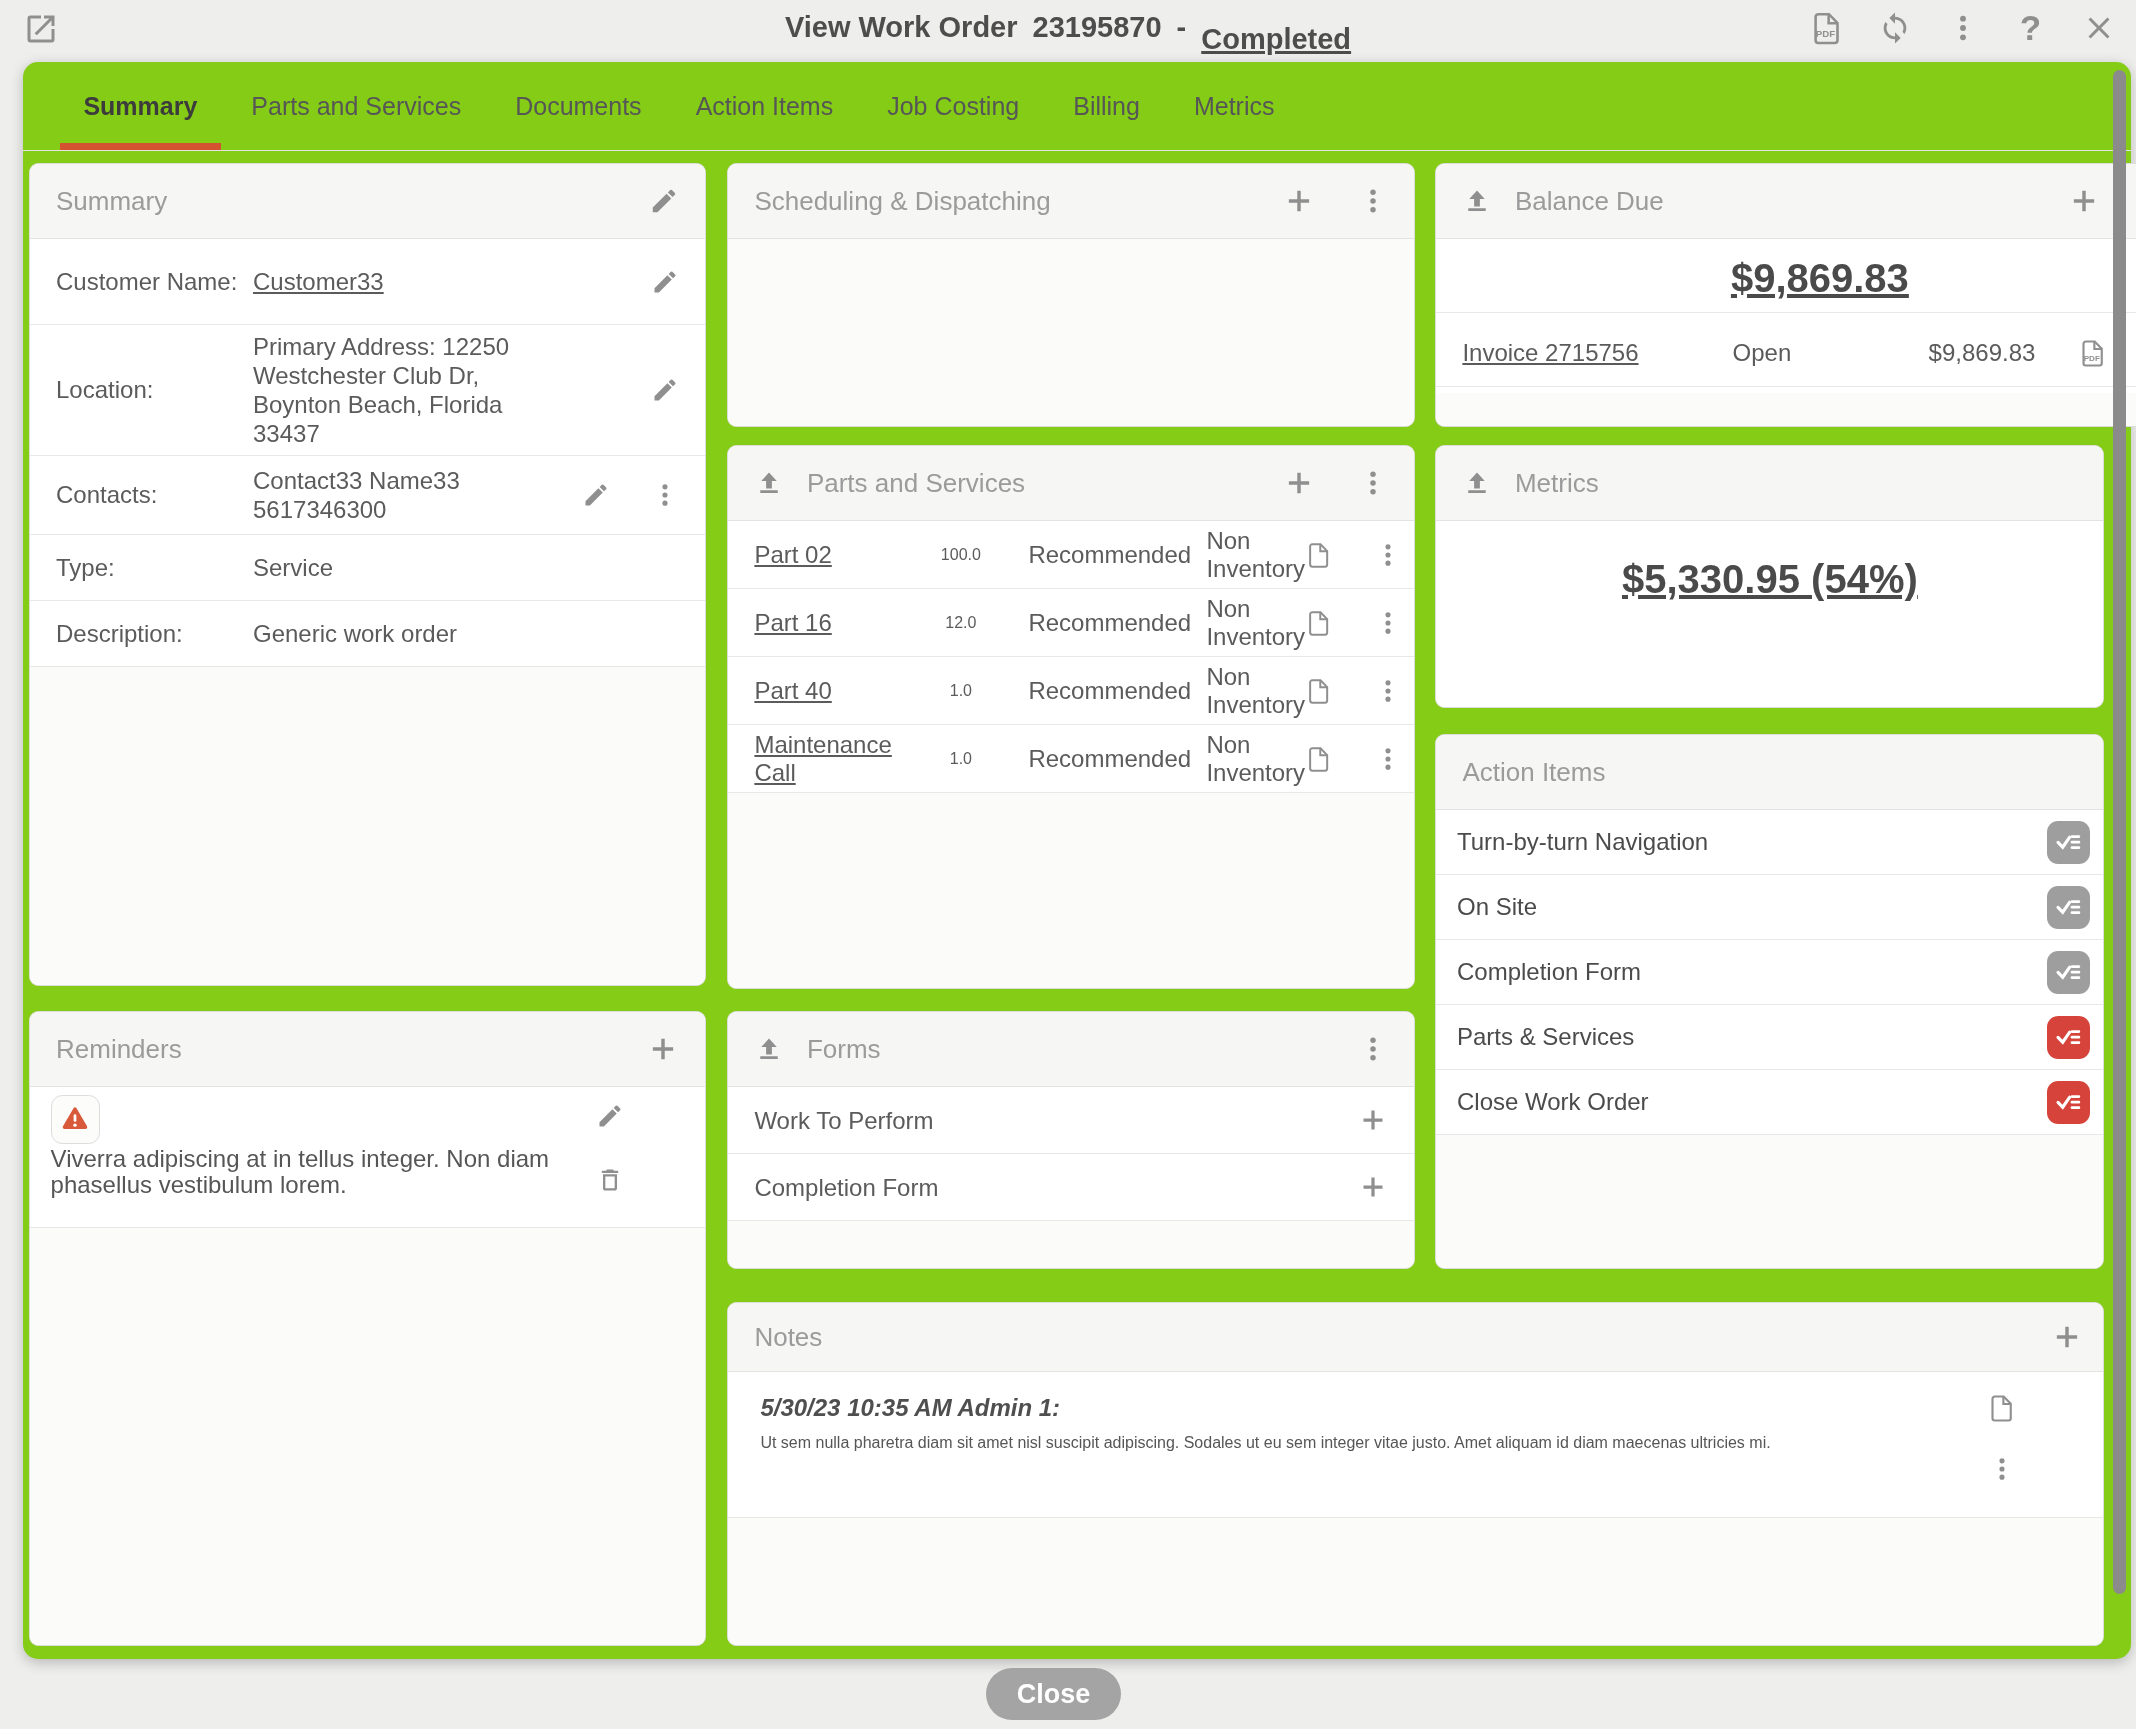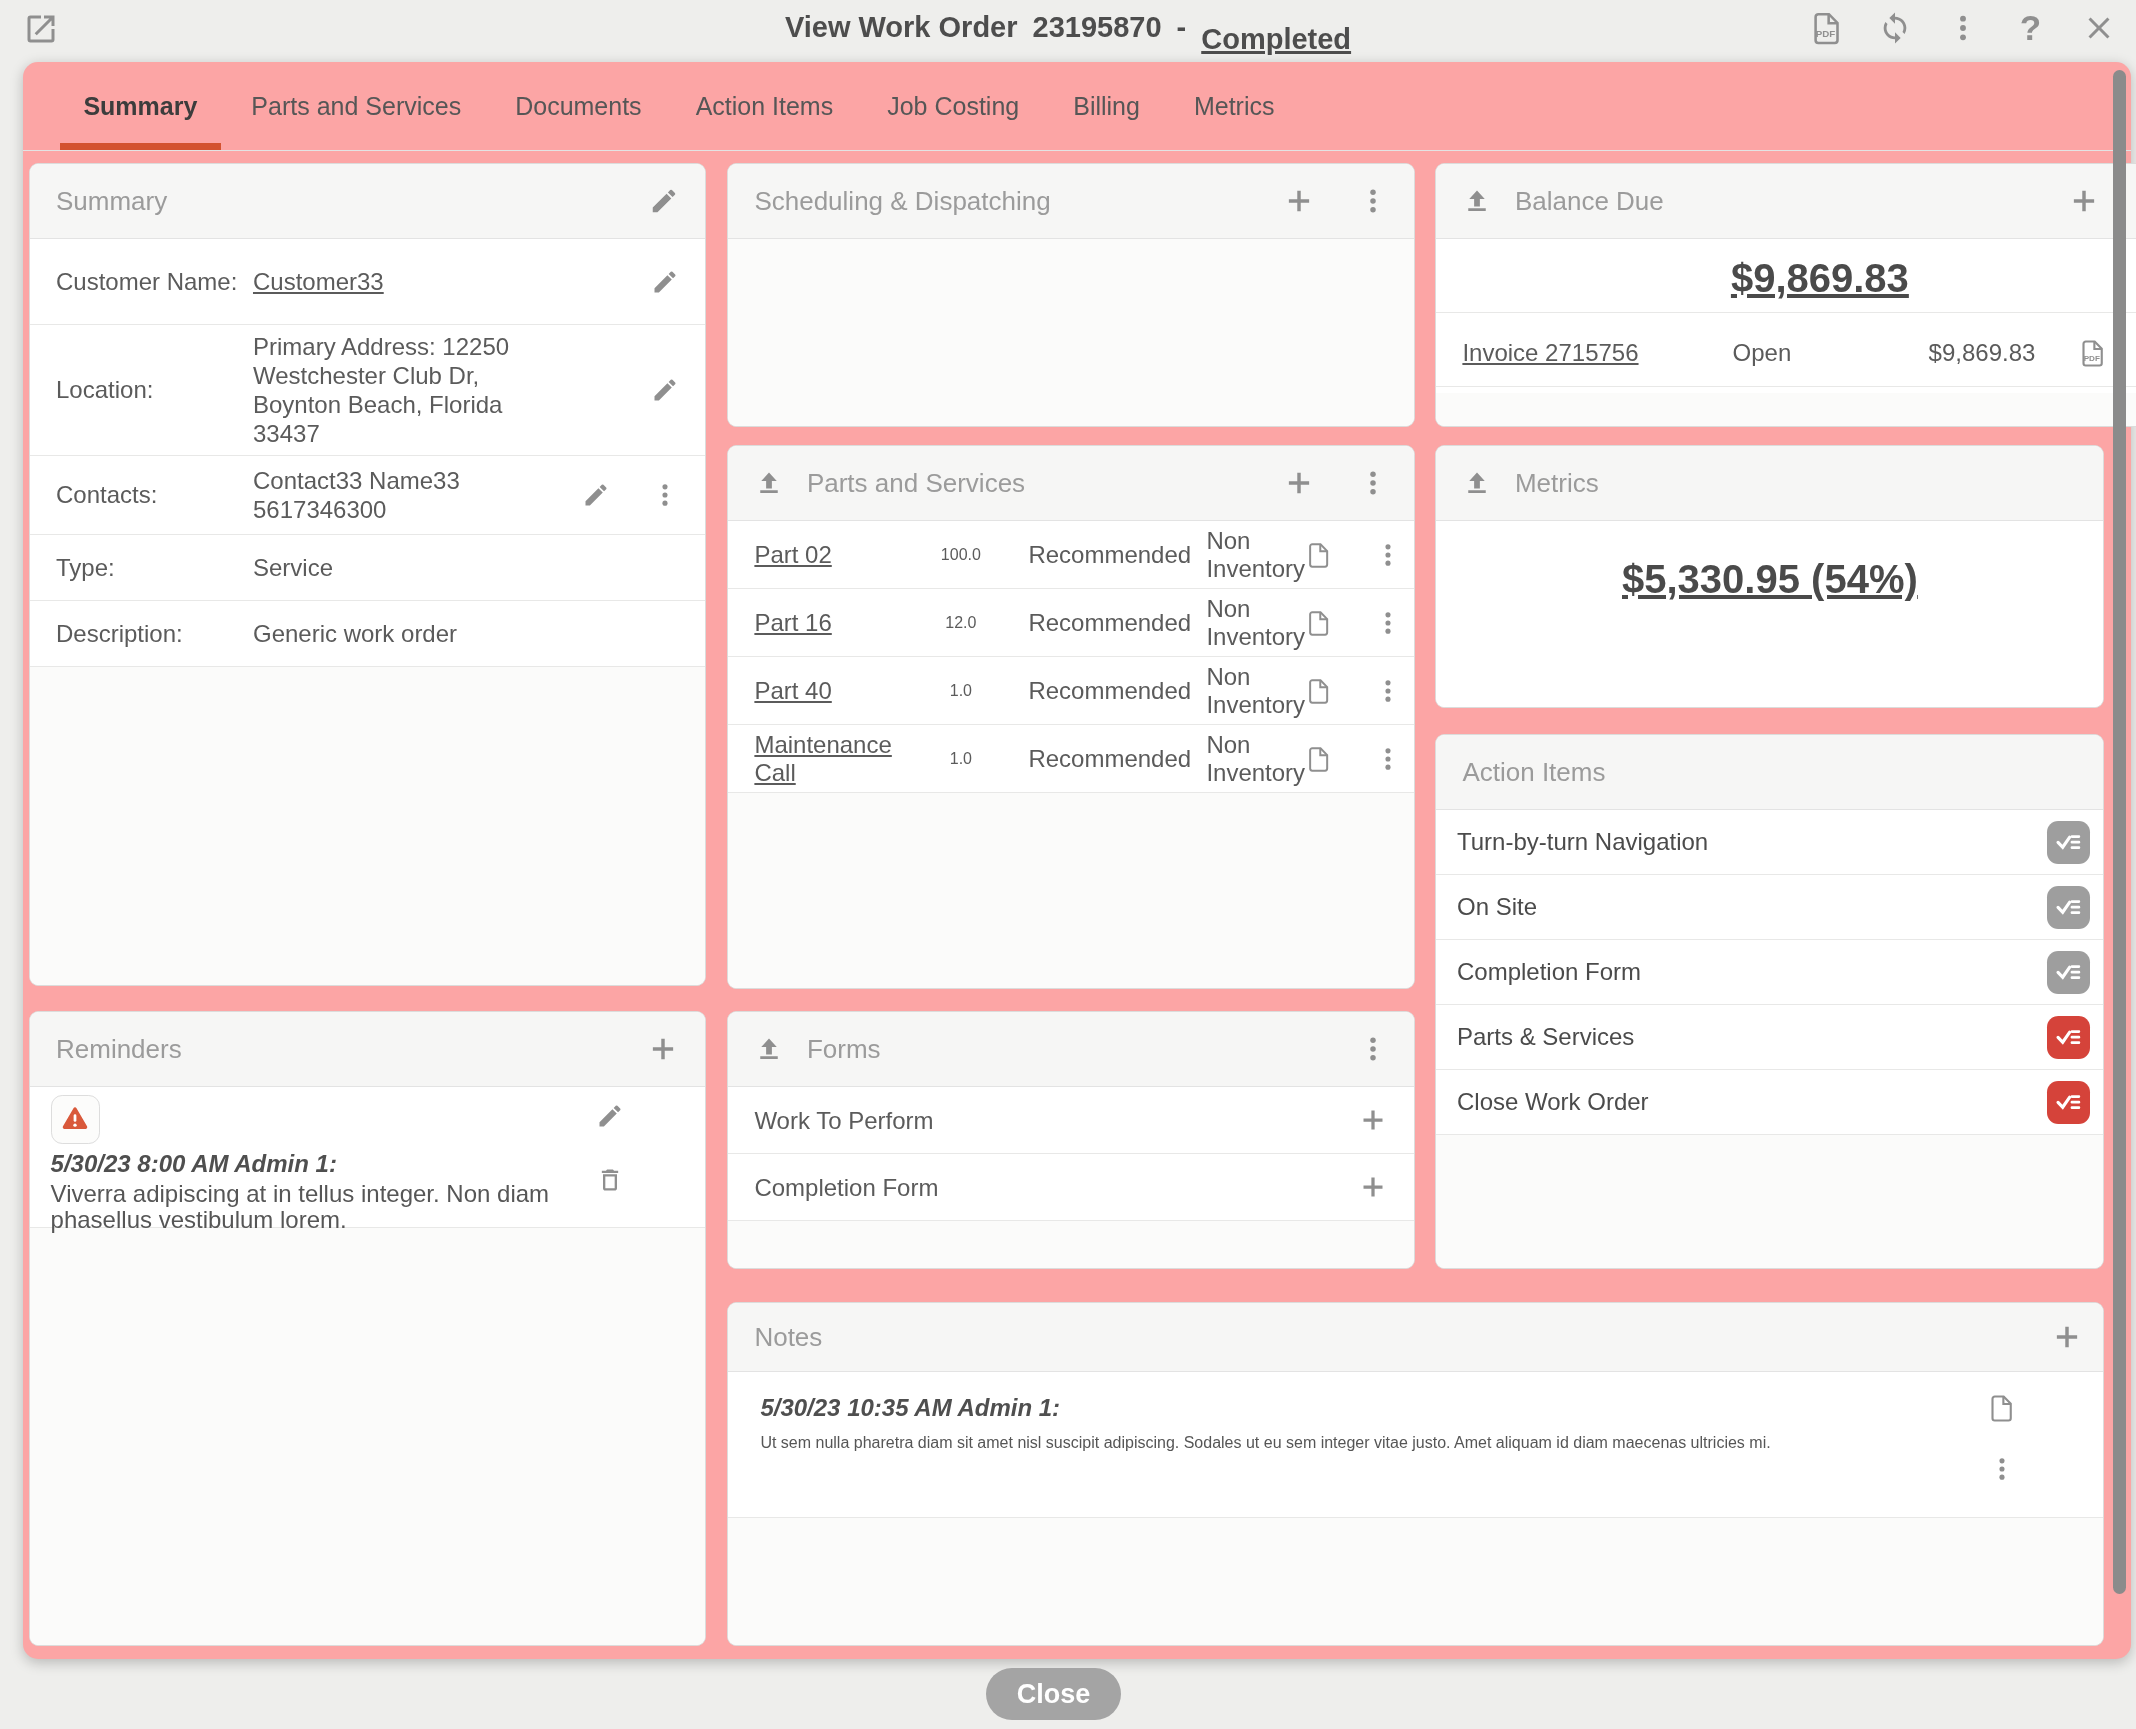--- a/index.html
+++ b/index.html
@@ -10,21 +10,21 @@
   
   .topbar{position:absolute;left:0;top:0;width:2136px;height:67px;}
   .topbar-title{position:absolute;left:0;right:0;top:0;height:54px;display:flex;align-items:center;justify-content:center;gap:15px;font-size:29px;font-weight:bold;color:#4d4d4d;}
   .topbar-title .status{text-decoration:underline;text-decoration-thickness:2.8px;cursor:pointer;margin-top:24px;}
   .open-btn{position:absolute;left:22.5px;top:11.2px;cursor:pointer;}
   .topbar-actions{position:absolute;right:19px;top:9.4px;display:flex;align-items:center;gap:31px;}
   .tb-btn{width:37px;height:37px;display:flex;align-items:center;justify-content:center;cursor:pointer;}
   .qmark{font-size:35px;font-weight:bold;color:#8f8f8f;line-height:1;}
 
   
-  .modal{position:absolute;left:23.4px;top:62px;width:2108px;height:1597px;background:#fca5a5;border-radius:15px;box-shadow:0 3.7px 13px rgba(0,0,0,.22);}
+  .modal{position:absolute;left:23.4px;top:62px;width:2108px;height:1597px;background:#84cc16;border-radius:15px;box-shadow:0 3.7px 13px rgba(0,0,0,.22);}
   .tabbar{position:absolute;left:0;top:0;width:100%;height:89px;border-bottom:0.9px solid #e3e3e3;display:flex;align-items:stretch;padding-left:60px;gap:54px;box-sizing:border-box;}
   .tab{display:flex;align-items:center;font-size:25px;color:#565656;position:relative;cursor:pointer;white-space:nowrap;}
   .tab.active{font-weight:bold;color:#3c3c3c;}
   .tab.active::after{content:"";position:absolute;left:-23.4px;right:-23.4px;bottom:0;height:6.6px;background:#d35230;}
 
   
   .card{position:absolute;background:#fff;border:0.9px solid #dcdcdb;border-radius:9.4px;display:flex;flex-direction:column;overflow:hidden;box-sizing:border-box;}
   .chead{flex:0 0 75px;background:#f6f6f5;border-bottom:0.9px solid #e3e3e3;display:flex;align-items:center;padding:0 26px;gap:22.5px;box-sizing:border-box;}
   .chead.slim{flex:0 0 69px;}
   .ctitle{font-size:26px;color:#9b9b9b;}
@@ -455,21 +455,20 @@
               <use href="#i-plus"></use>
             </svg>
         </div>
       </div>
       <div class="rentry">
         <div class="alertbox">
           <svg width="30" height="30" viewBox="0 0 32 32">
               <use href="#i-alert"></use>
             </svg>
         </div>
-        <div class="stamp">5/30/23 8:00 AM Admin 1:</div>
         <div class="rtext">Viverra adipiscing at in tellus integer. Non diam phasellus vestibulum lorem.</div>
         <div class="rcol">
           <svg class="ic" width="28" height="28" viewBox="0 0 30 30">
               <use href="#i-edit"></use>
             </svg>
           <svg class="ic" width="28" height="28" viewBox="0 0 30 30">
               <use href="#i-trash"></use>
             </svg>
         </div>
       </div>

